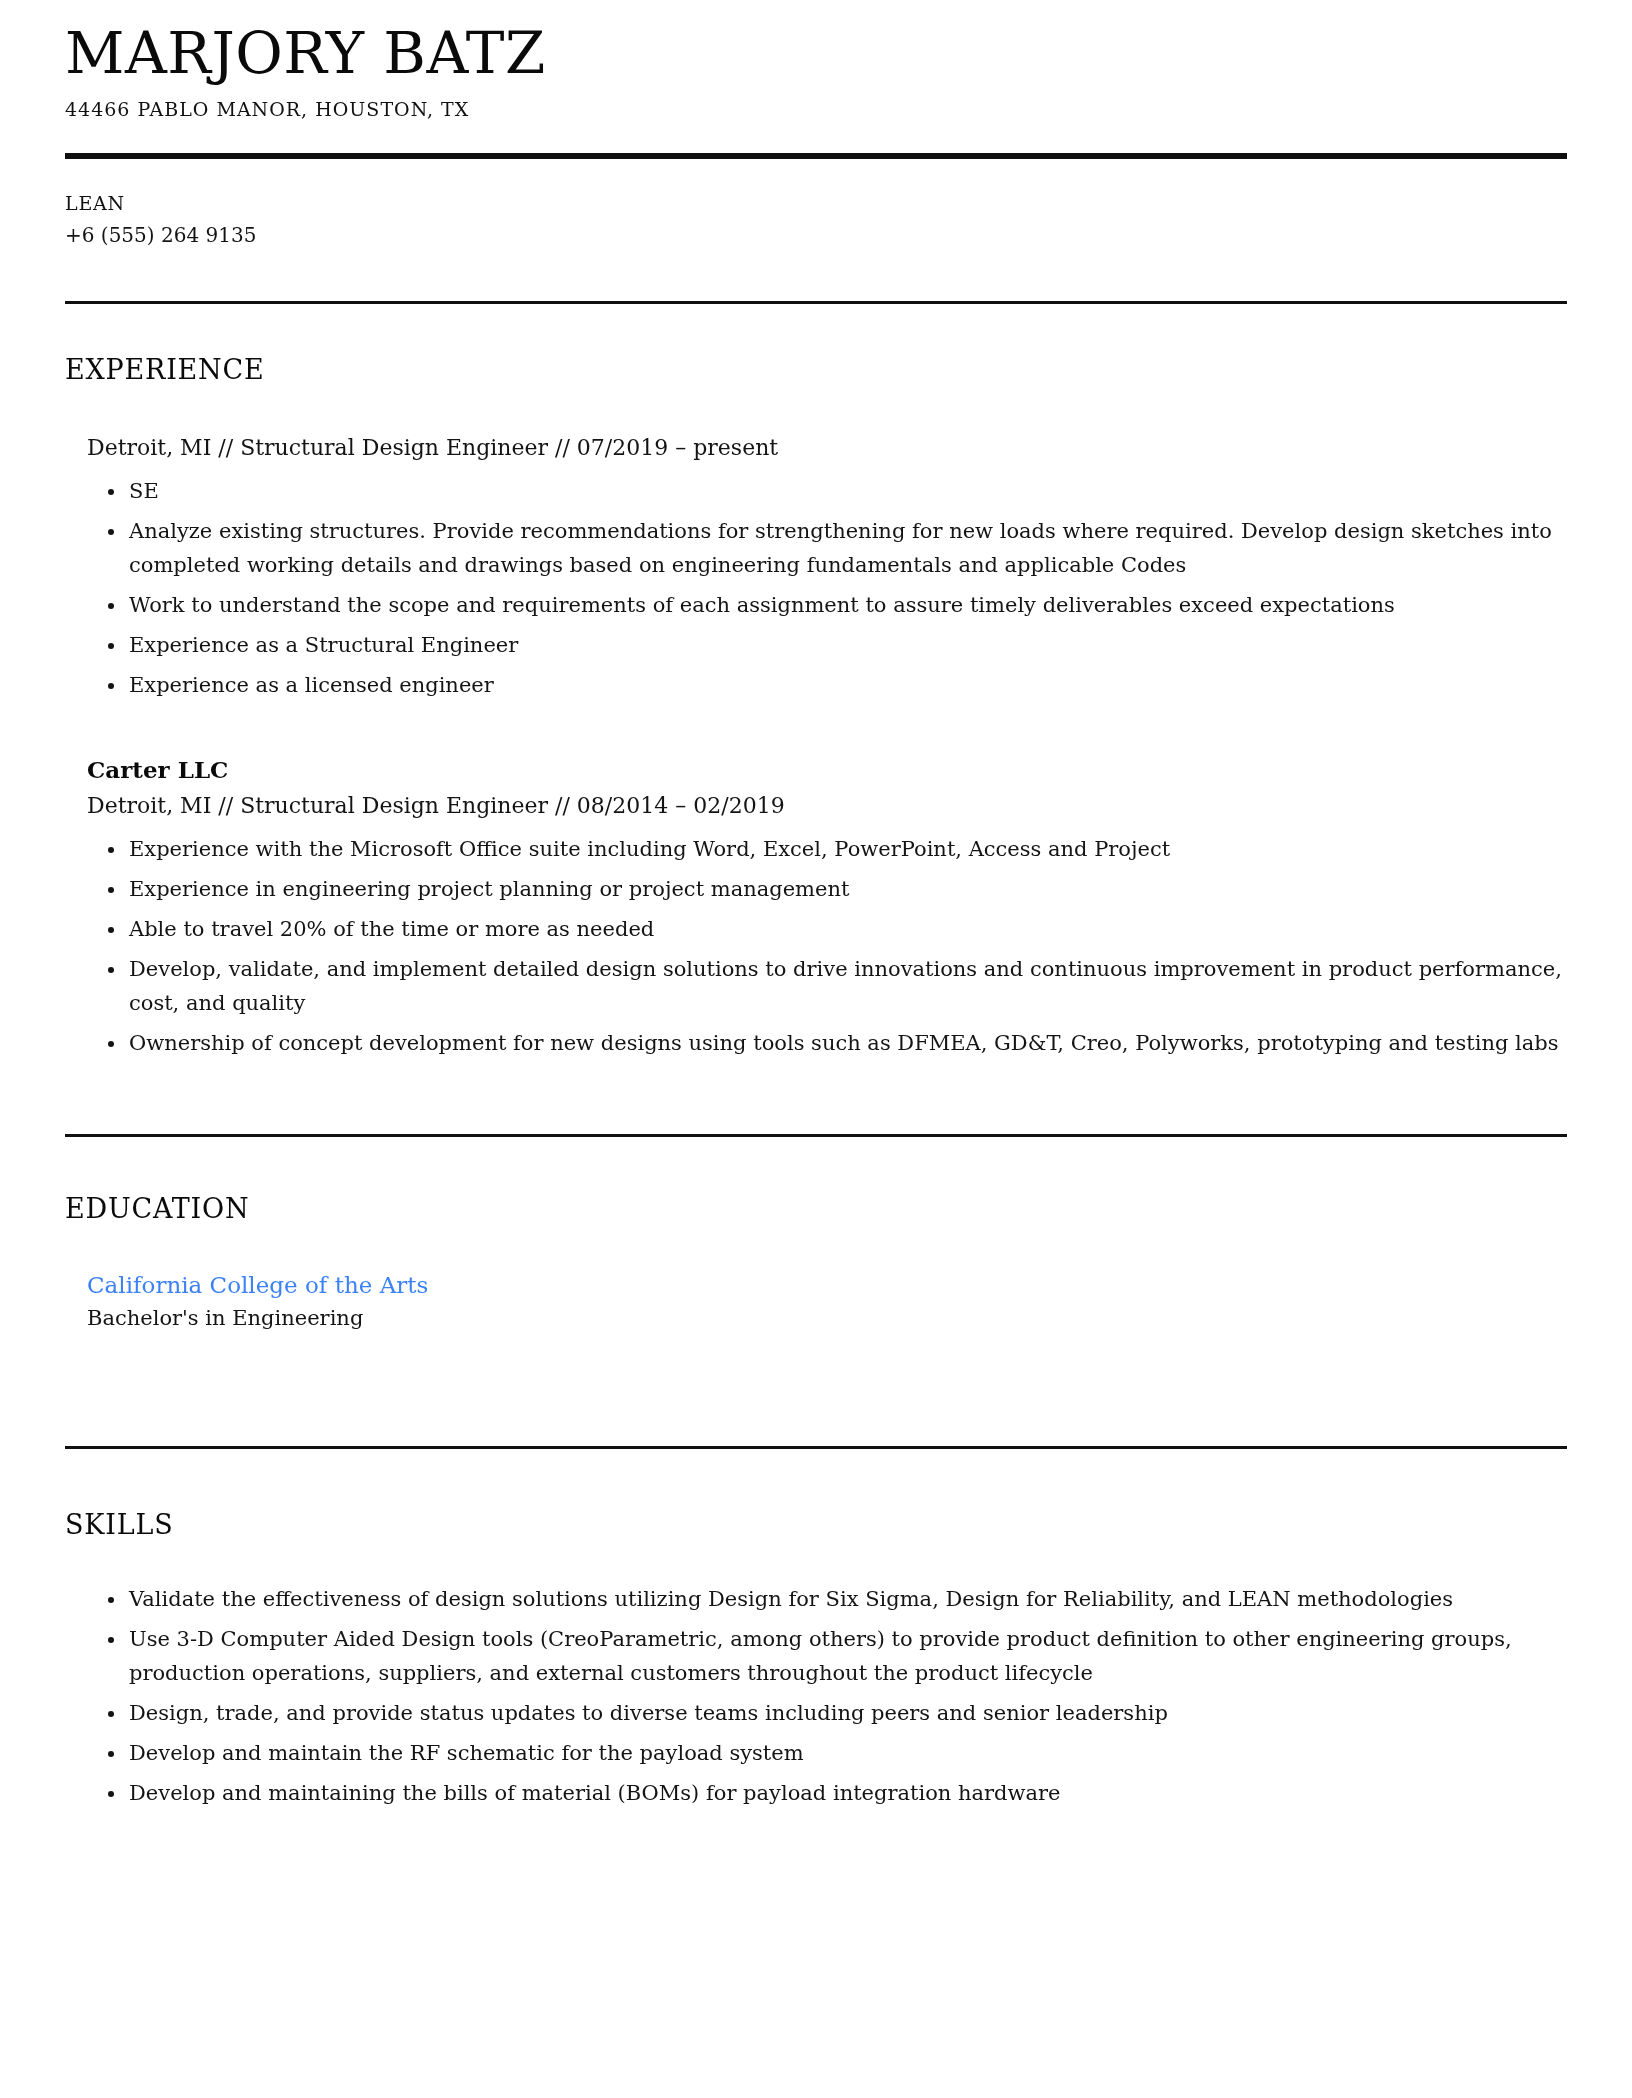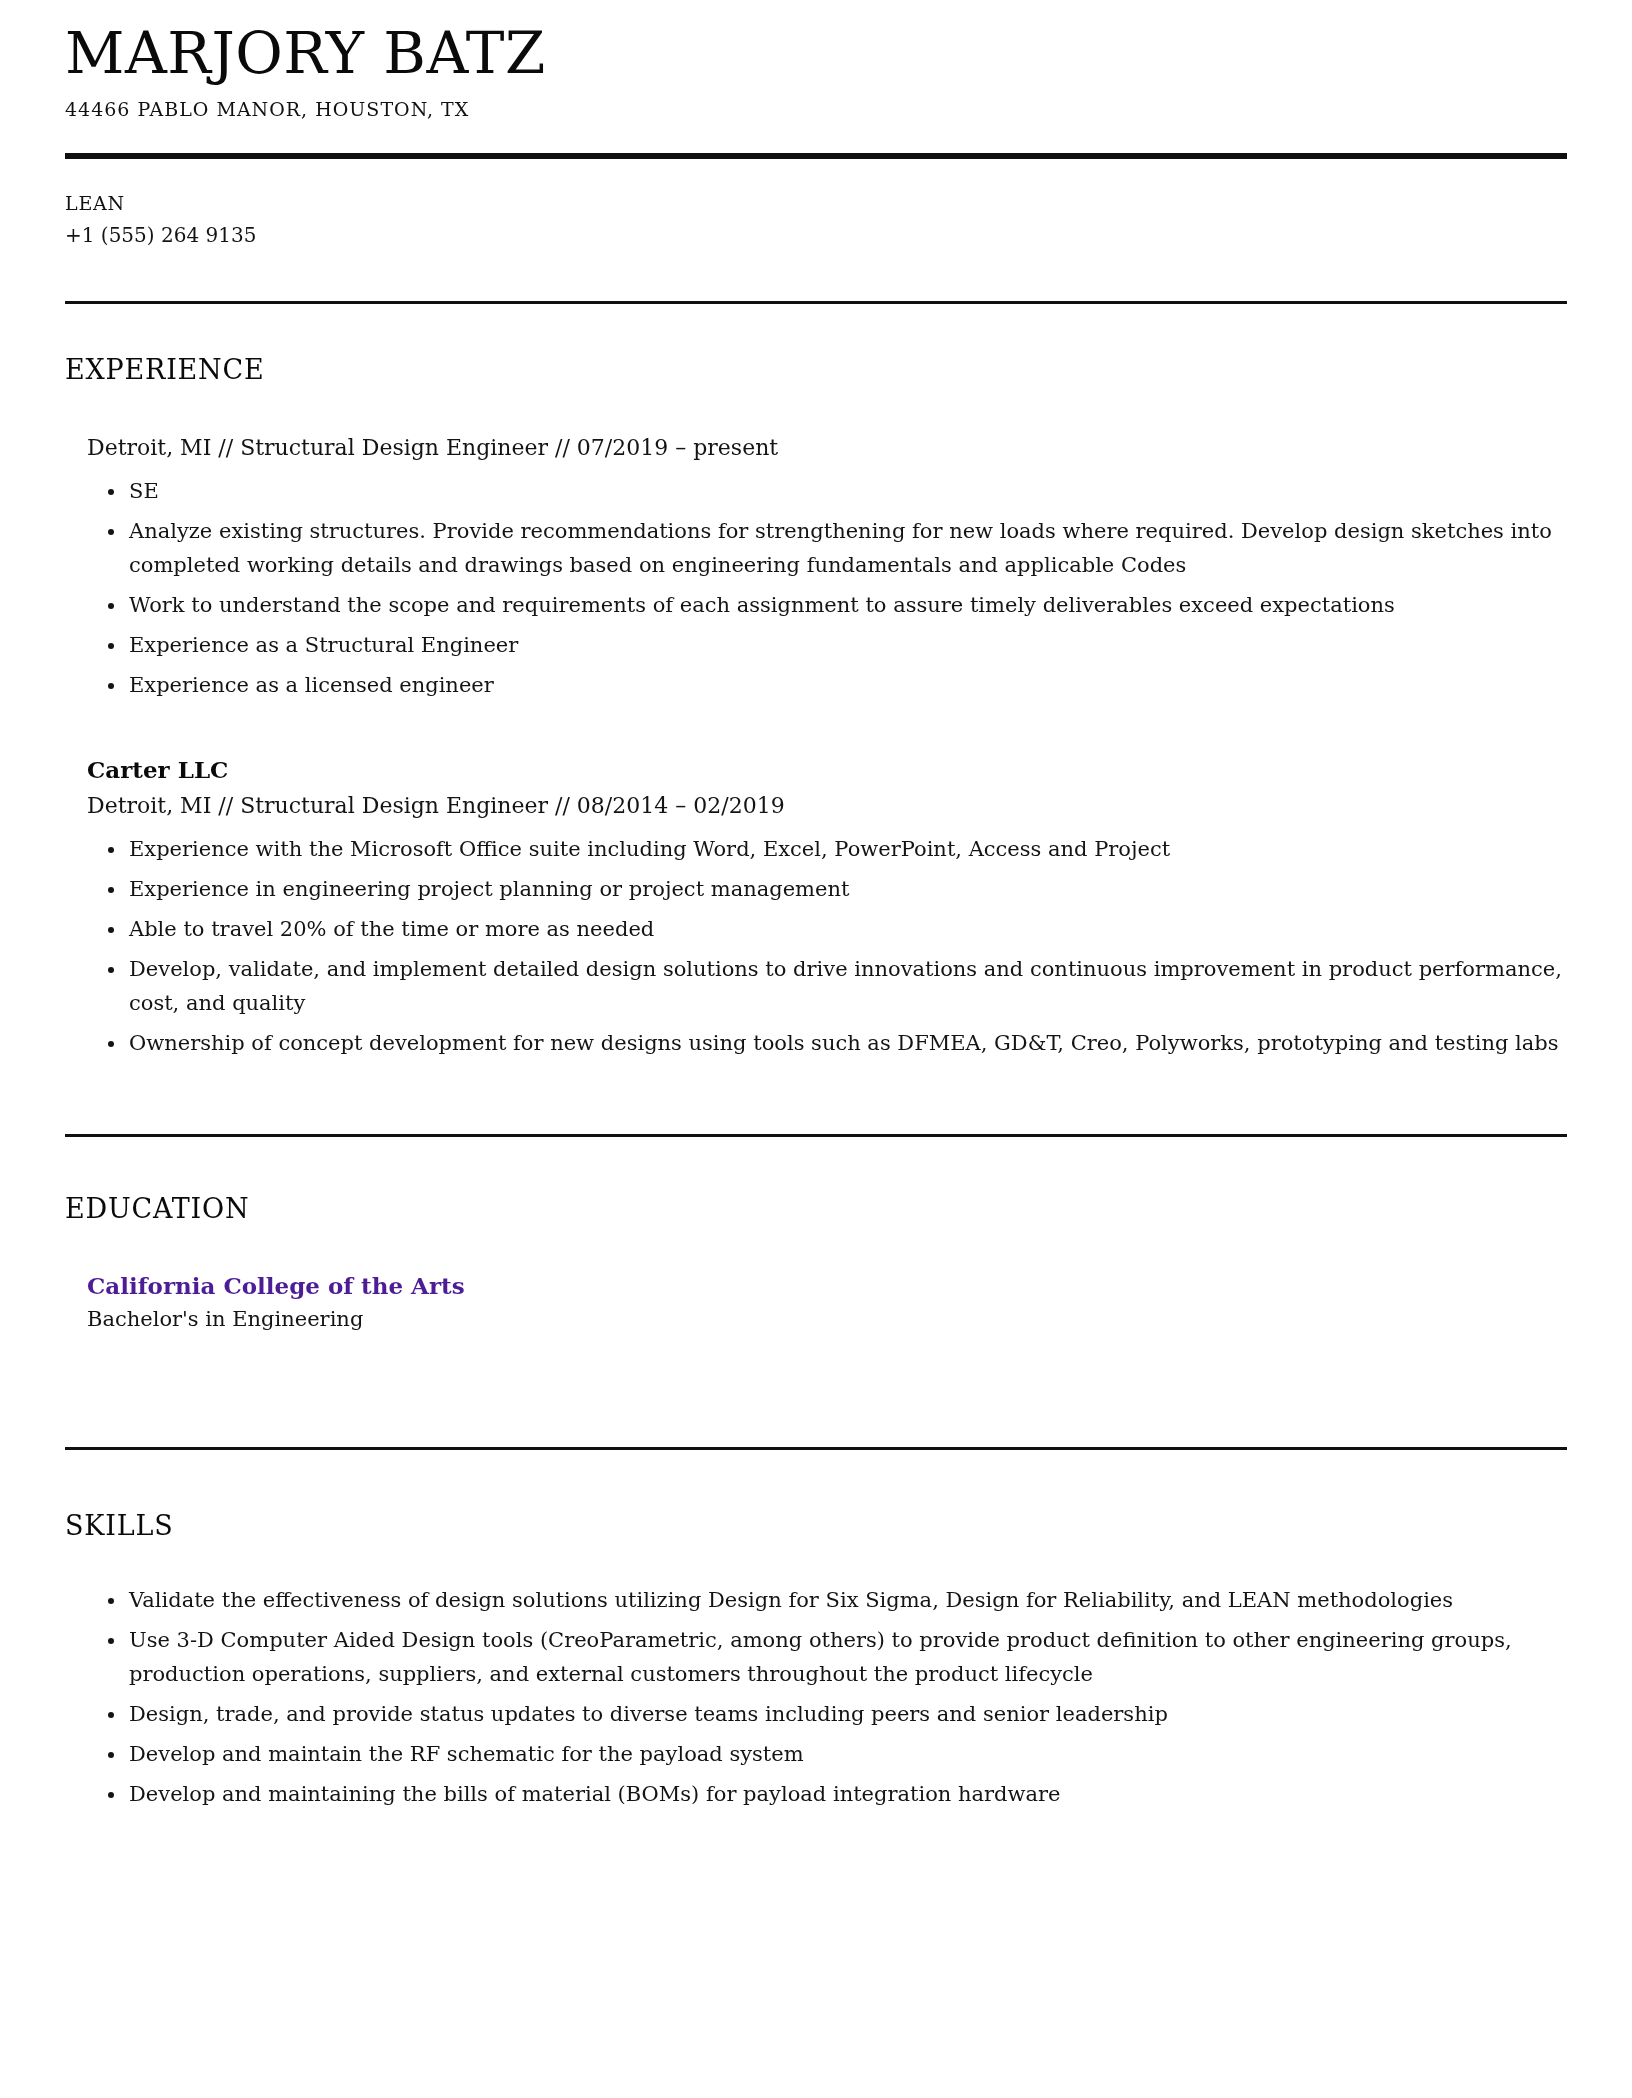--- a/index.html
+++ b/index.html
@@ -99,22 +99,22 @@
     margin-top: 6px;
     color: #141414;
     max-width: 1448px;
   }
 
   
   .edu-body { margin-left: 22px; margin-top: 48px; }
   .edu-school {
     margin: 0;
     font-size: 23px;
-    font-weight: 700;
-    color: #4c1d95;
+    font-weight: 400;
+    color: #3b82f6;
   }
   .edu-degree {
     margin-top: 8px;
     font-size: 21px;
     color: #141414;
   }
   .edu-spacer { height: 58px; }
 
   
   ul.skills-list {
@@ -129,21 +129,21 @@
 
   <header>
     <h1 class="candidate-name">MARJORY BATZ</h1>
     <div class="candidate-address">44466 PABLO MANOR, HOUSTON, TX</div>
   </header>
 
   <hr class="rule thick">
 
   <section class="contact">
     <div class="contact-label">LEAN</div>
-    <div class="contact-value">+1 (555) 264 9135</div>
+    <div class="contact-value">+6 (555) 264 9135</div>
   </section>
 
   <hr class="rule thin after-contact">
 
   <section>
     <h2 class="section-title">EXPERIENCE</h2>
 
     <div class="job">
       <div class="job-meta">Detroit, MI // Structural Design Engineer // 07/2019 – present</div>
       <ul class="bullets">

